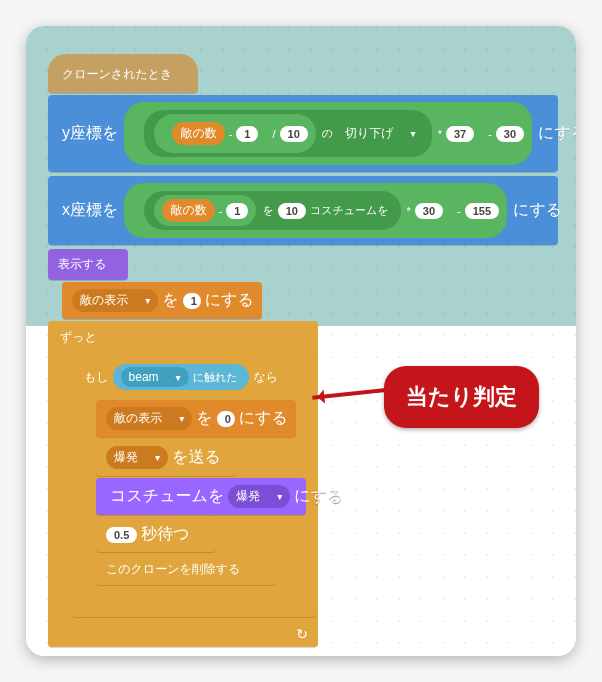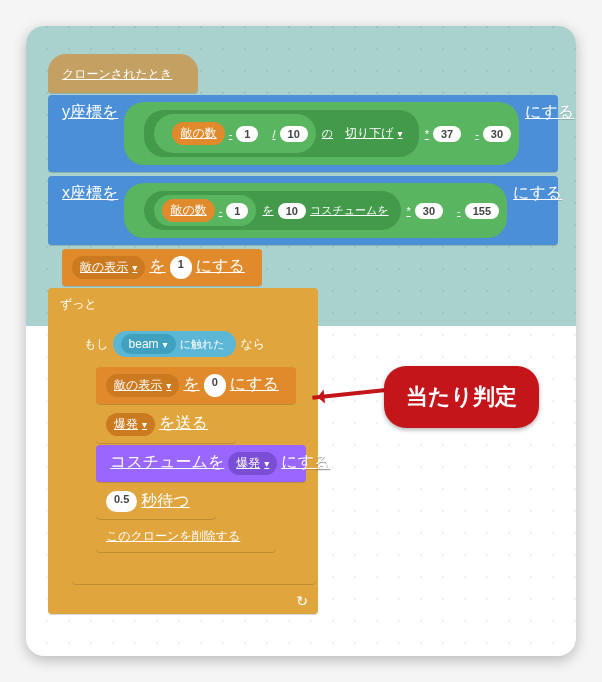--- a/index.html
+++ b/index.html
@@ -28,27 +28,26 @@
   .dotgrid {
     position:absolute; inset:0;
     background-image: radial-gradient(circle, rgba(0,0,0,0.06) 1px, transparent 1px);
     background-size: 22px 22px;
     background-position: 10px 12px;
   }
   .stack { position:absolute; left:22px; top:28px; }
 
   
   .blk {
-    display:flex; 
+    display:flex; align-items:center;
     padding: 7px 10px;
     border-radius: 4px;
     margin-bottom: 0;
     white-space: nowrap;
     position: relative;
-    text-decoration: underline;
   }
 
   
   .events-hat { background:#c4a062; color:#fff; }
   .motion { background:#4a8fd8; }
   .operator { background:#59b560; border-radius: 20px; padding:4px 8px; display:inline-flex; align-items:center; }
   .operator-dark { background:#439a4a; border-radius: 20px; padding:4px 8px; display:inline-flex; align-items:center; }
   .data { background:#e08a2c; }
   .data-var { background:#e08a2c; border-radius: 20px; padding:3px 8px; display:inline-flex; align-items:center; color:#fff; }
   .control { background:#e0a63d; }
@@ -59,21 +58,21 @@
   .numslot {
     background:#fff; color:#444;
     border-radius: 12px; padding: 2px 8px;
     font-weight:600; font-size:11px;
     min-width:18px; text-align:center; display:inline-block;
   }
   .textslot {
     color:#fff; font-size:16px; padding: 0 4px;
   }
   .dropdown {
-    display:inline-flex; align-items:center; gap:4px;
+    display:inline-flex; align-items:center; gap:17px;
     padding:3px 8px; border-radius:14px;
   }
   .dropdown.operator-dd { background:#439a4a; }
   .dropdown.data-dd { background:#cc7a20; }
   .dropdown.looks-dd { background:#7a4fd6; }
   .dropdown.sense-dd { background:#3fa0c0; }
   .chev { font-size:10px; }
 
   
   .hat {
@@ -187,20 +186,23 @@
           <span class="numslot">30</span>
         </span>
         <span class="textslot small">-</span>
         <span class="numslot">155</span>
       </span>
       <span class="textslot">にする</span>
     </div>
 
     <div class="spacer"></div>
 
+    <div class="blk looks shadow" style="width:80px;">
+      <span>表示する</span>
+    </div>
 
     <div class="blk data shadow" style="width:200px; margin-left:14px;">
       <span class="dropdown data-dd">
         <span>敵の表示</span>
         <span class="chev">▾</span>
       </span>
       <span class="textslot">を</span>
       <span class="numslot">1</span>
       <span class="textslot">にする</span>
     </div>

